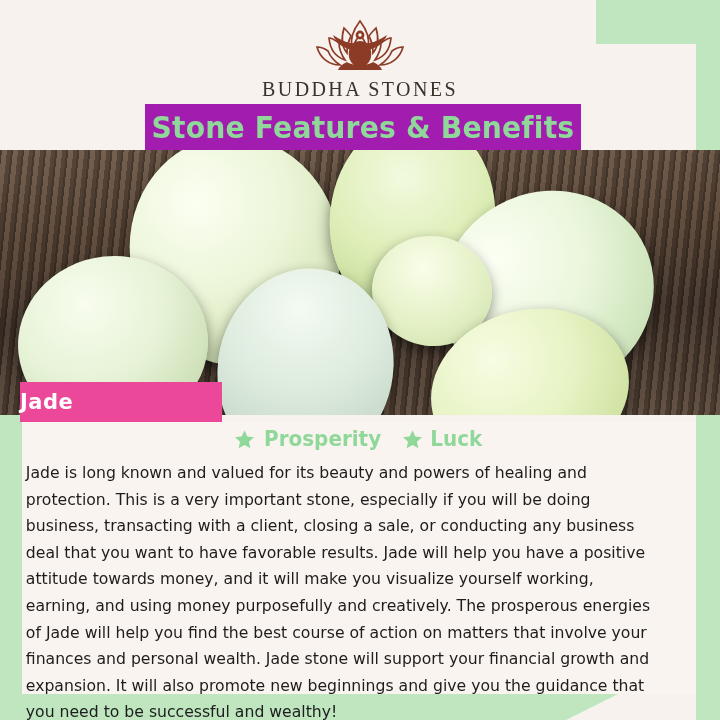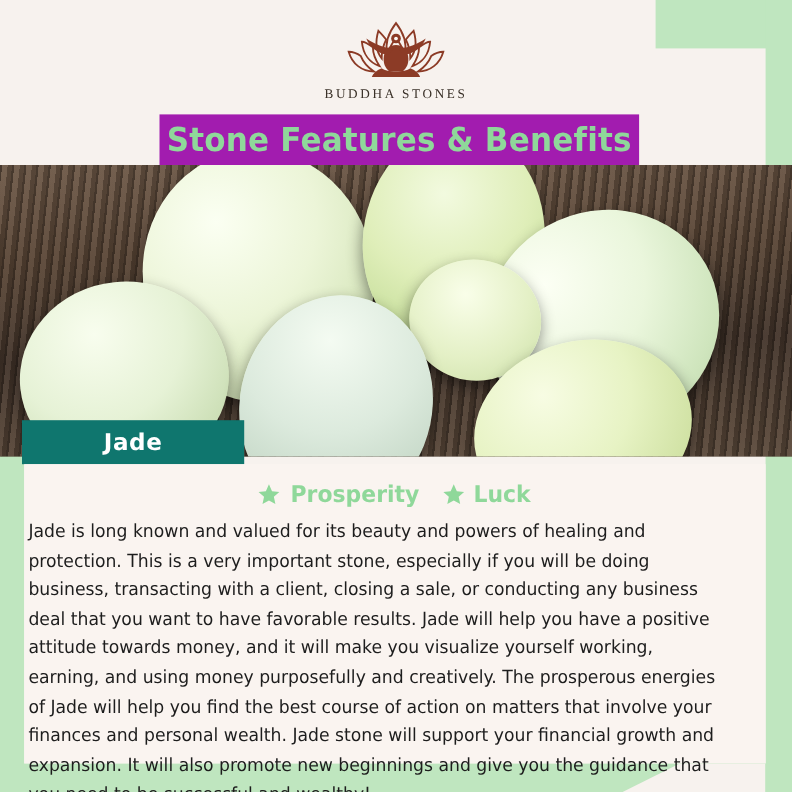--- a/index.html
+++ b/index.html
@@ -70,21 +70,21 @@
     flex-direction: column;
     align-items: center;
     justify-content: flex-start;
     padding-top: 14px;
     box-sizing: border-box;
   }
   .logo-mark { width: 120px; height: 62px; display: block; }
   .logo-text {
     margin-top: 2px;
     font-family: "Liberation Serif", serif;
-    font-size: 12px;
+    font-size: 20px;
     letter-spacing: 2.4px;
     color: #3a3128;
     font-weight: 400;
   }
 
   
   .title-banner {
     position: absolute;
     left: 145px;
     top: 104px;
@@ -152,24 +152,23 @@
         background: radial-gradient(circle at 40% 30%, #f9fee9 0%, #e4f0c6 55%, #cbdfa6 100%);
         transform: rotate(8deg); }
 
   
   .jade-tag {
     position: absolute;
     left: 20px;
     top: 382px;
     width: 202px;
     height: 40px;
-    background: #0f766e;
-    display: flex;
-    align-items: center;
-    justify-content: center;
+    background: #ec4899;
+    display: flex;
+    align-items: center;
   }
   .jade-tag span {
     color: #ffffff;
     font-family: "DejaVu Sans", sans-serif;
     font-weight: bold;
     font-size: 21px;
     letter-spacing: 0.5px;
   }
 
   
@@ -182,21 +181,20 @@
     background: #faf4f0;
     box-sizing: border-box;
     padding: 0;
   }
   .keywords {
     display: flex;
     align-items: center;
     justify-content: center;
     gap: 18px;
     height: 34px;
-    margin-top: 10px;
   }
   .keyword {
     display: flex;
     align-items: center;
     gap: 6px;
   }
   .star-icon { display: block; width: 21px; height: 21px; }
   .keyword-label {
     font-family: "DejaVu Sans", sans-serif;
     font-weight: bold;

